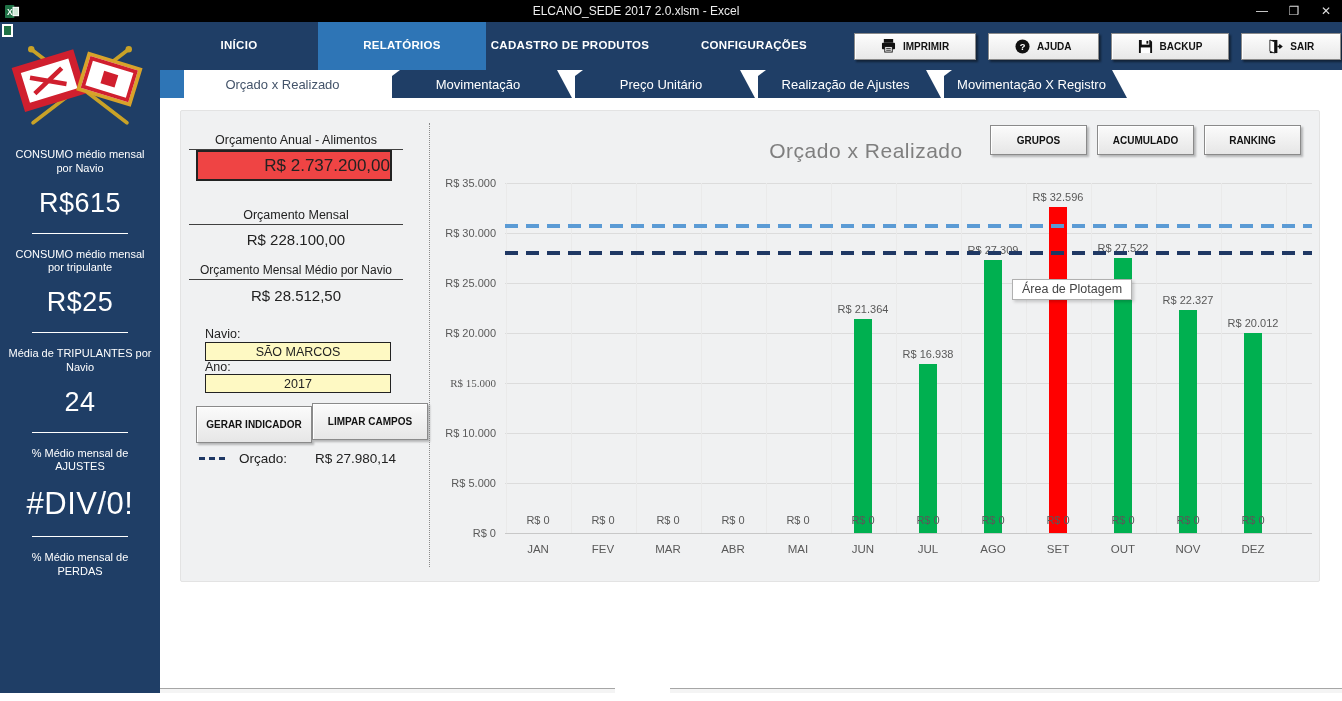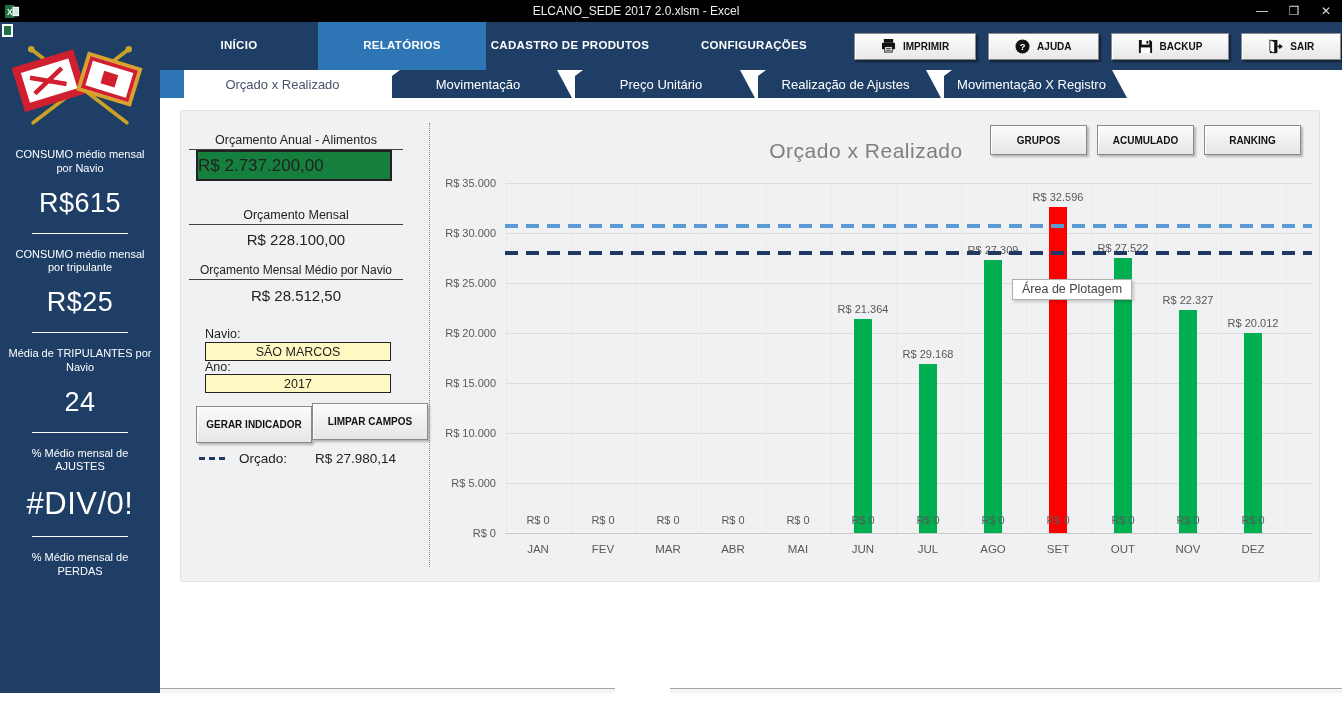--- a/index.html
+++ b/index.html
@@ -55,21 +55,21 @@
   
   .content { flex:1; position:relative; background:#fff; }
   .panel { position:absolute; left:20px; top:10px; width:1140px; height:472px;
            background:#f0f1f2; border:1px solid #e3e3e3; border-radius:2px; }
   .vdots { position:absolute; left:248px; top:12px; bottom:14px; border-left:1px dotted #8a8a8a; }
 
   
   .flabel { position:absolute; width:214px; text-align:center; font-size:12.5px; color:#222;
             border-bottom:1px solid #404040; padding-bottom:2px; }
   .fvalue { position:absolute; width:214px; text-align:center; font-size:15px; color:#222; }
-  .fbox   { position:absolute; background:#15803d; border:2px solid #222; text-align:left;
+  .fbox   { position:absolute; background:#ef4444; border:2px solid #222; text-align:right;
             font-size:17px; color:#222; font-family:"Liberation Sans",sans-serif; }
   .slabel { position:absolute; font-size:12.5px; color:#222; }
   .sinput { position:absolute; background:#fef9c3; border:1px solid #222; text-align:center;
             font-size:12.5px; color:#222; height:19px; font-family:"Liberation Sans",sans-serif; }
   .gbtn { position:absolute; width:116px; height:37px; background:linear-gradient(#fbfbfb,#e6e6e6);
           border:1px solid #8a8a8a; box-shadow:2px 2px 2px rgba(0,0,0,.25), inset 1px 1px 0 #fff;
           font-size:10px; font-weight:bold; color:#111; text-align:center; line-height:1.3;
           display:flex; align-items:center; justify-content:center; padding:0 8px; cursor:pointer; }
   .legend { position:absolute; left:18px; top:448px; display:flex; align-items:center; gap:14px;justify-content:flex-end; }
   .leg-dash { width:26px; height:3px;
@@ -267,21 +267,21 @@
         <div class="chart" id="chart">
           <div class="c-title">Orçado x Realizado</div>
           <div id="plot" style="position:absolute; inset:0;">
               <div class="gridh" style="left: 69px; width: 807px; top: 414px; background: rgb(200, 200, 200);"></div>
               <div class="ytick" style="left: 0px; top: 408px;">R$ 0</div>
               <div class="gridh" style="left: 69px; width: 807px; top: 364px; background: rgb(220, 220, 220);"></div>
               <div class="ytick" style="left: 0px; top: 358px;">R$ 5.000</div>
               <div class="gridh" style="left: 69px; width: 807px; top: 314px; background: rgb(220, 220, 220);"></div>
               <div class="ytick" style="left: 0px; top: 308px;">R$ 10.000</div>
               <div class="gridh" style="left: 69px; width: 807px; top: 264px; background: rgb(220, 220, 220);"></div>
-              <div class="ytick" style="left: 0px; top: 258px;">R$ 15.000</div>
+              <div class="ytick" style="left: 0px; top: 258px; font-family: Liberation Serif, serif;">R$ 15.000</div>
               <div class="gridh" style="left: 69px; width: 807px; top: 214px; background: rgb(220, 220, 220);"></div>
               <div class="ytick" style="left: 0px; top: 208px;">R$ 20.000</div>
               <div class="gridh" style="left: 69px; width: 807px; top: 164px; background: rgb(220, 220, 220);"></div>
               <div class="ytick" style="left: 0px; top: 158px;">R$ 25.000</div>
               <div class="gridh" style="left: 69px; width: 807px; top: 114px; background: rgb(220, 220, 220);"></div>
               <div class="ytick" style="left: 0px; top: 108px;">R$ 30.000</div>
               <div class="gridh" style="left: 69px; width: 807px; top: 64px; background: rgb(220, 220, 220);"></div>
               <div class="ytick" style="left: 0px; top: 58px;">R$ 35.000</div>
               <div class="gridv" style="left: 69.5px; top: 64px; height: 350px;"></div>
               <div class="gridv" style="left: 134.5px; top: 64px; height: 350px;"></div>
@@ -304,21 +304,21 @@
               <div class="xlabel" style="left: 202px; top: 424px;">MAR</div>
               <div class="zlabel" style="left: 272px; top: 395px;">R$ 0</div>
               <div class="xlabel" style="left: 267px; top: 424px;">ABR</div>
               <div class="zlabel" style="left: 337px; top: 395px;">R$ 0</div>
               <div class="xlabel" style="left: 332px; top: 424px;">MAI</div>
               <div class="bar" style="left: 418px; top: 200.36px; height: 213.64px; background: rgb(0, 176, 80);"></div>
               <div class="vlabel" style="left: 385px; top: 184.36px;">R$ 21.364</div>
               <div class="zlabel" style="left: 402px; top: 395px;">R$ 0</div>
               <div class="xlabel" style="left: 397px; top: 424px;">JUN</div>
               <div class="bar" style="left: 483px; top: 244.62px; height: 169.38px; background: rgb(0, 176, 80);"></div>
-              <div class="vlabel" style="left: 450px; top: 228.62px;">R$ 29.168</div>
+              <div class="vlabel" style="left: 450px; top: 228.62px;">R$ 16.938</div>
               <div class="zlabel" style="left: 467px; top: 395px;">R$ 0</div>
               <div class="xlabel" style="left: 462px; top: 424px;">JUL</div>
               <div class="bar" style="left: 548px; top: 140.91px; height: 273.09px; background: rgb(0, 176, 80);"></div>
               <div class="vlabel" style="left: 515px; top: 124.91px;">R$ 27.309</div>
               <div class="zlabel" style="left: 532px; top: 395px;">R$ 0</div>
               <div class="xlabel" style="left: 527px; top: 424px;">AGO</div>
               <div class="bar" style="left: 613px; top: 88.04px; height: 325.96px; background: rgb(255, 0, 0);"></div>
               <div class="vlabel" style="left: 580px; top: 72.04px;">R$ 32.596</div>
               <div class="zlabel" style="left: 597px; top: 395px;">R$ 0</div>
               <div class="xlabel" style="left: 592px; top: 424px;">SET</div>

